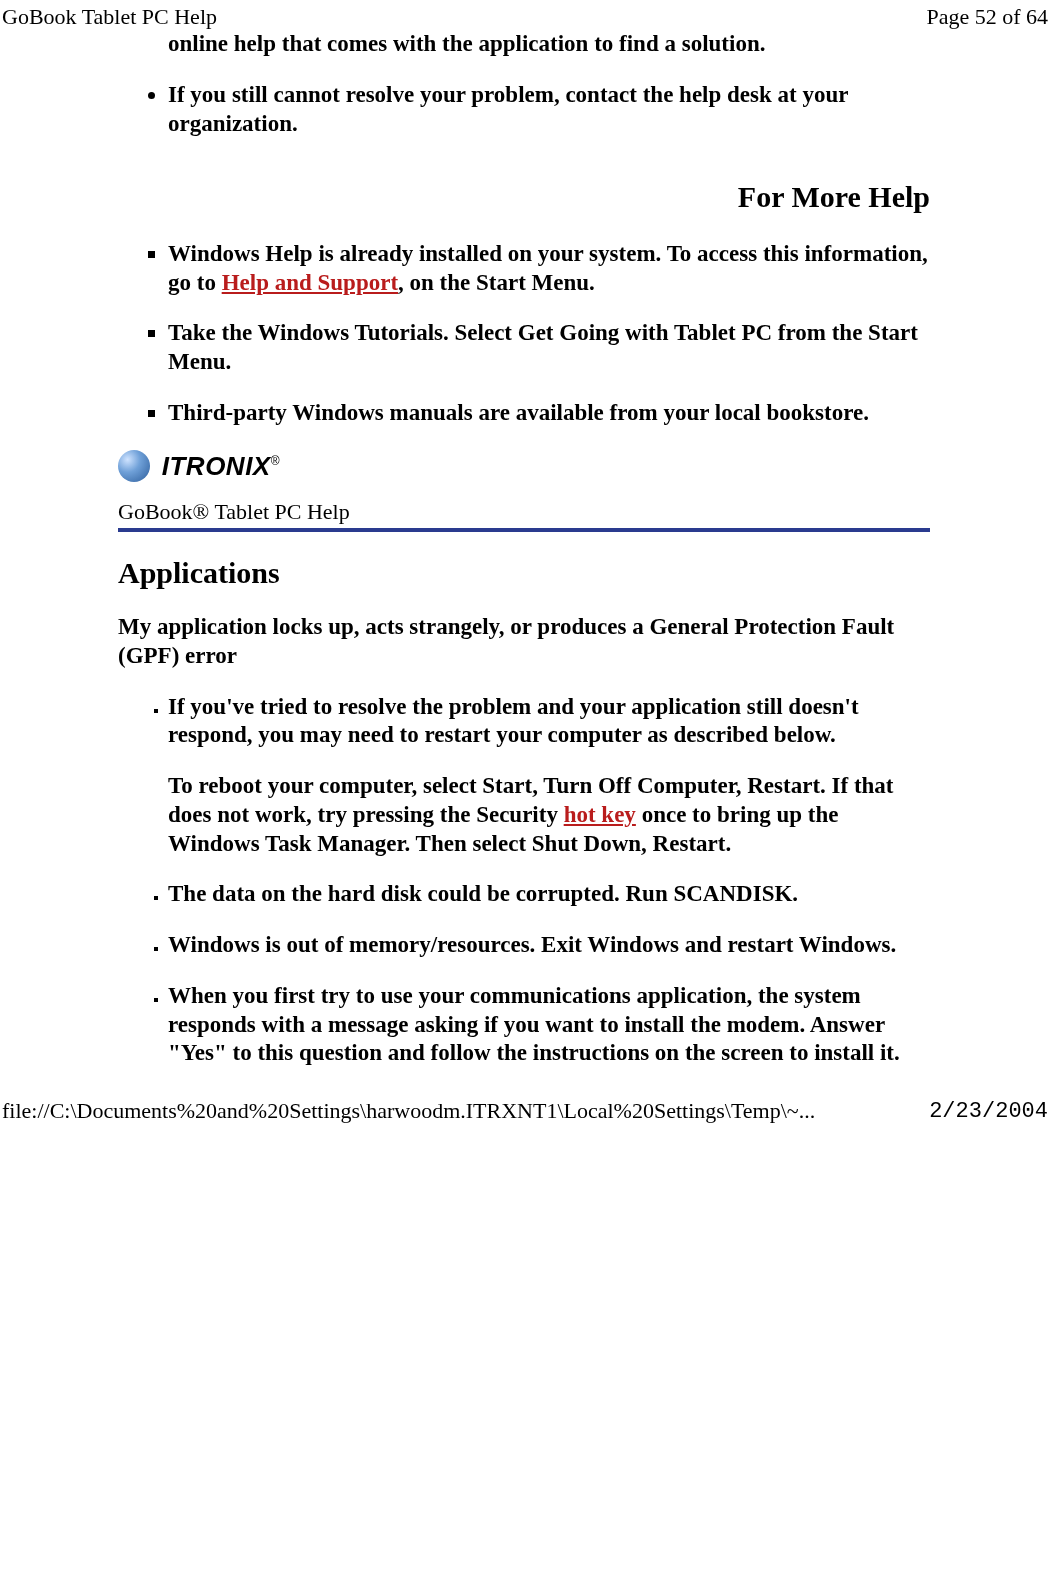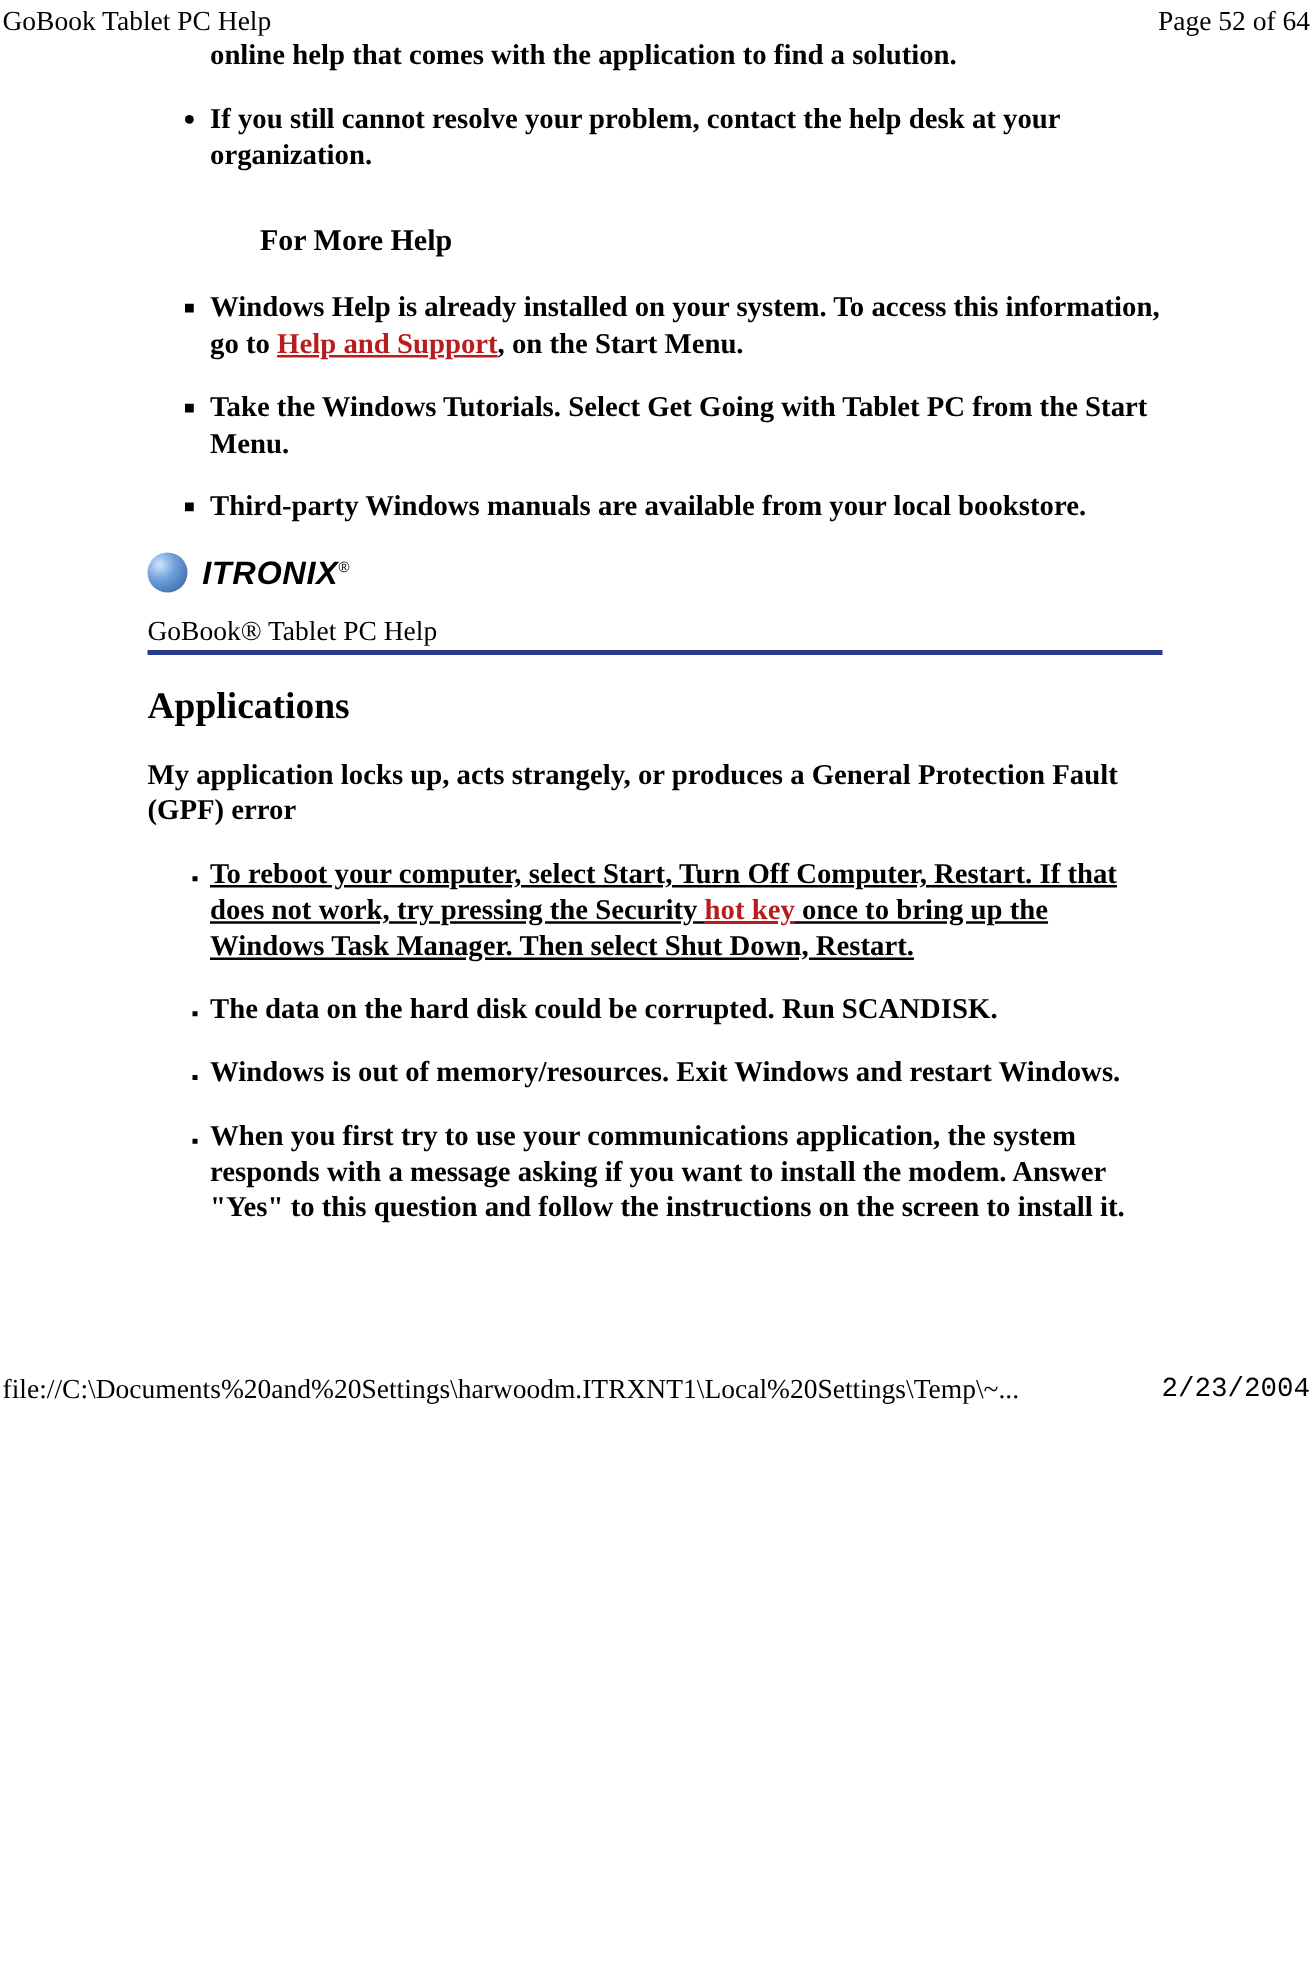--- a/index.html
+++ b/index.html
@@ -54,23 +54,24 @@
   .content ul {
     margin: 0;
     padding: 0;
   }
   ul.disc { list-style-type: disc; margin-left: 0; padding-left: 50px; }
   ul.square { list-style-type: square; margin-left: 0; padding-left: 50px; }
   ul.tiny-square { list-style-type: square; margin-left: 0; padding-left: 50px; }
   ul.tiny-square li::marker { font-size: 12px; }
   ul li { margin-bottom: 22px; }
   .indent-heading {
-    font-size: 24px;
+    font-size: 30px;
     font-weight: bold;
     margin: 40px 0 24px 90px;
+    text-align: right;
   }
   .link { color: #b91c1c; text-decoration: underline; }
   .brand-block { margin-top: 14px; margin-bottom: 6px; }
   .globe {
     display: inline-block;
     width: 32px; height: 32px;
     border-radius: 50%;
     background: radial-gradient(circle at 30% 30%, #cfe3ff 0%, #6fa0d8 40%, #2b5c9a 100%);
     vertical-align: middle;
     margin-right: 6px;
@@ -96,21 +97,21 @@
     height: 4px;
     background: #2a3b8f;
     margin: 0 0 22px 0;
   }
   h2.section {
     font-size: 30px;
     font-weight: bold;
     margin: 0 0 22px 0;
   }
   .para { margin: 0 0 22px 0; }
-  .sub-para { margin-top: 22px; text-decoration: underline; }
+  .sub-para { margin-top: 22px; }
 </style>
 </head>
 <body>
 
 <div class="page">
 
   <div class="header-title">GoBook Tablet PC Help</div>
   <div class="header-page">Page 52 of 64</div>
 
   <div class="content">
@@ -142,20 +143,21 @@
 
     <div class="subtitle">GoBook® Tablet PC Help</div>
     <hr class="blue-rule">
 
     <h2 class="section">Applications</h2>
 
     <div class="para">My application locks up, acts strangely, or produces a General Protection Fault (GPF) error</div>
 
     <ul class="tiny-square">
       <li>
+        <span>If you've tried to resolve the problem and your application still doesn't respond, you may need to restart your computer as described below.</span>
         <div class="sub-para">
           <span>To reboot your computer, select Start, Turn Off Computer, Restart.  If that does not work, try pressing the Security </span><a href="#" class="link">hot key</a><span> once to bring up the Windows Task Manager. Then select Shut Down, Restart.</span>
         </div>
       </li>
       <li>
         <span>The data on the hard disk could be corrupted.  Run SCANDISK.</span>
       </li>
       <li>
         <span>Windows is out of memory/resources. Exit Windows and restart Windows.</span>
       </li>

